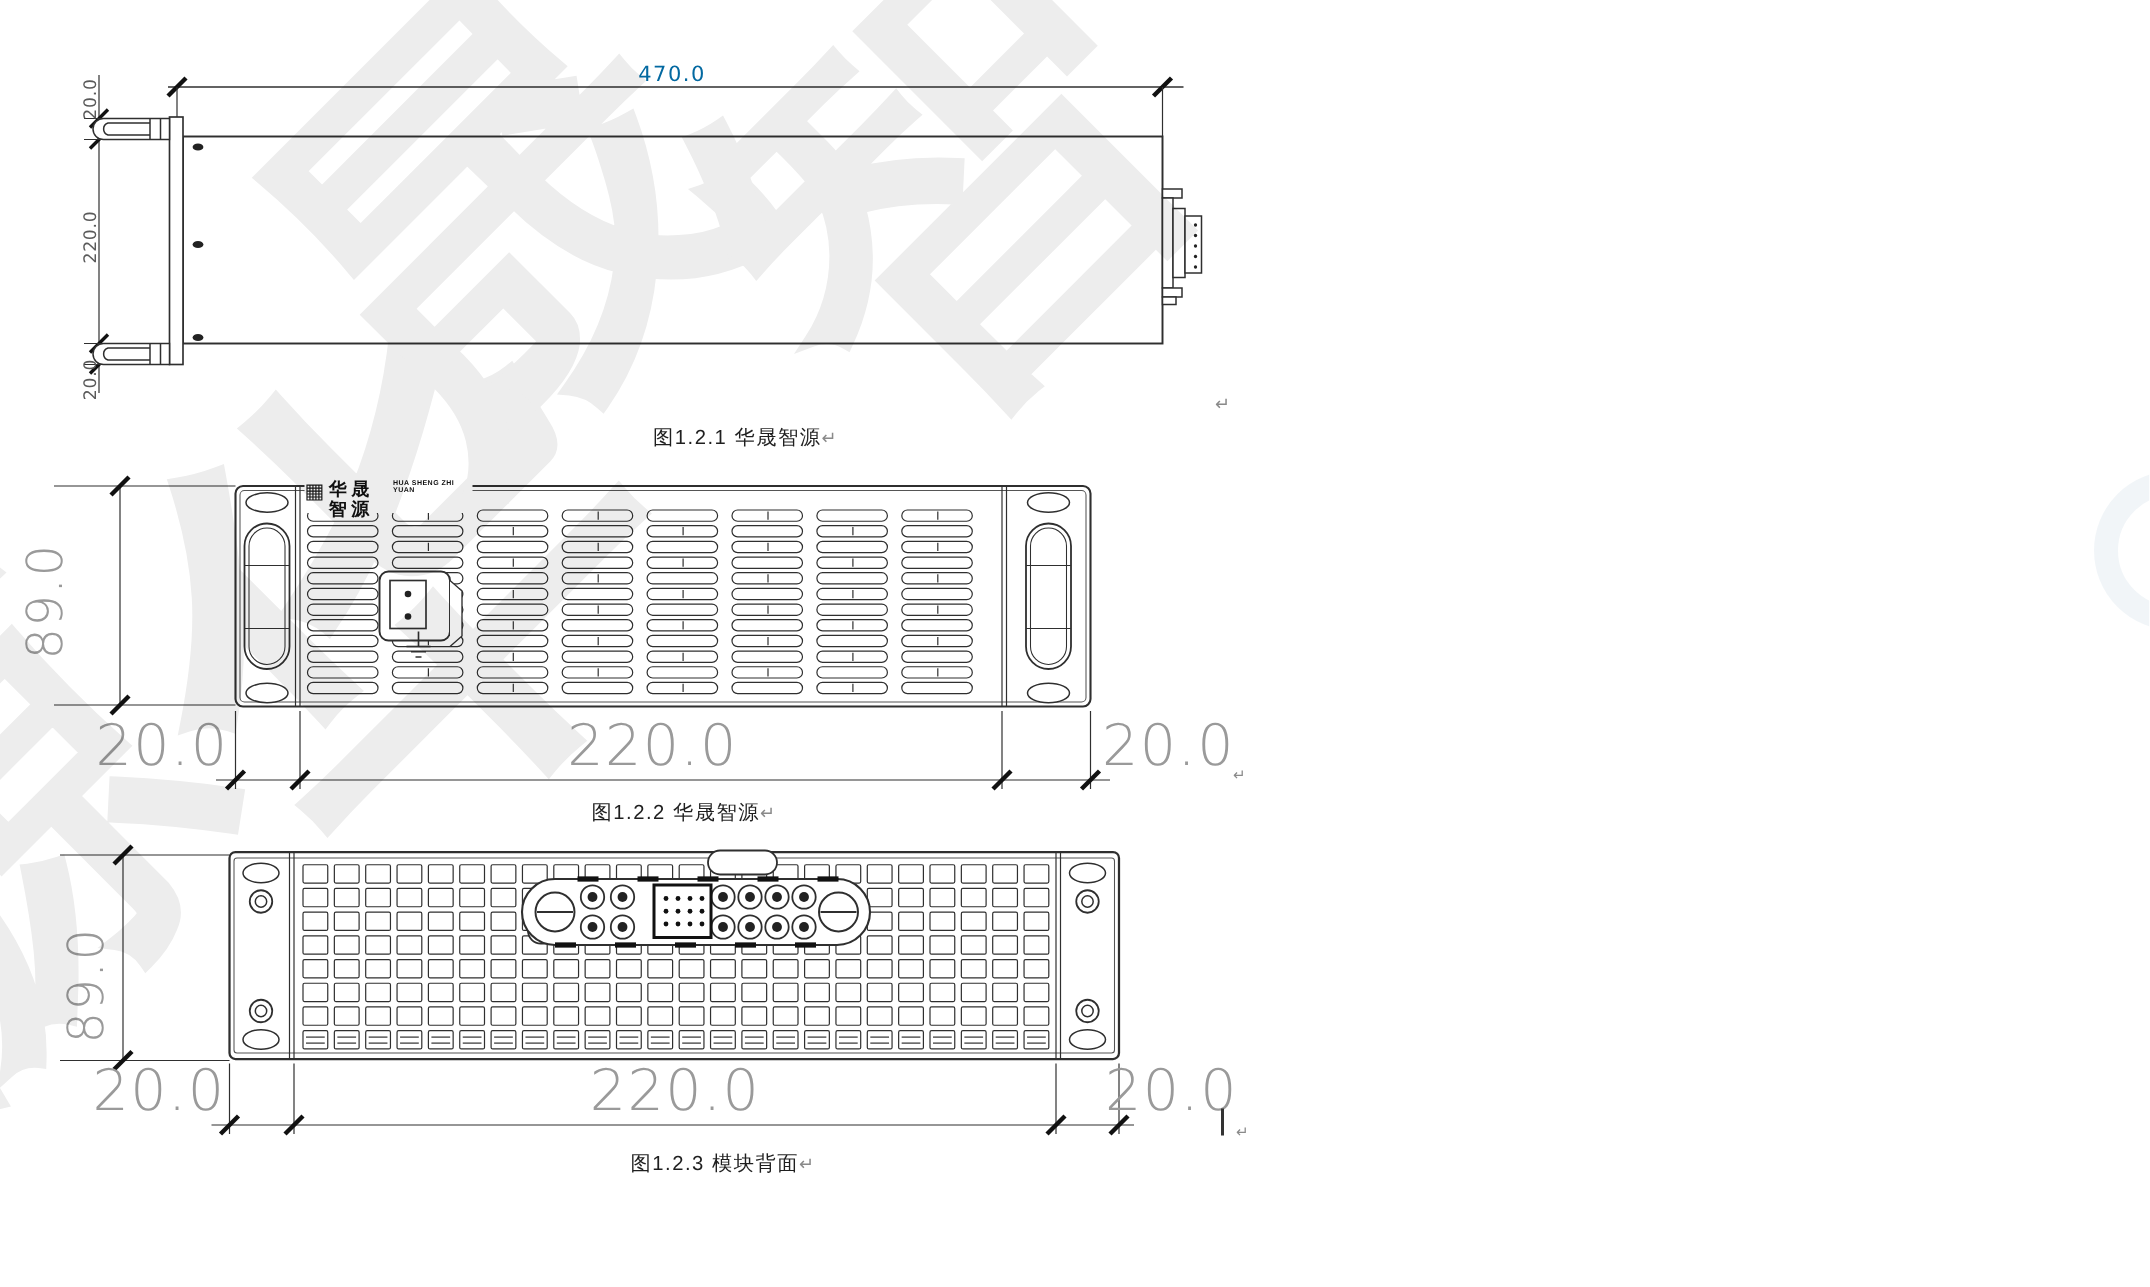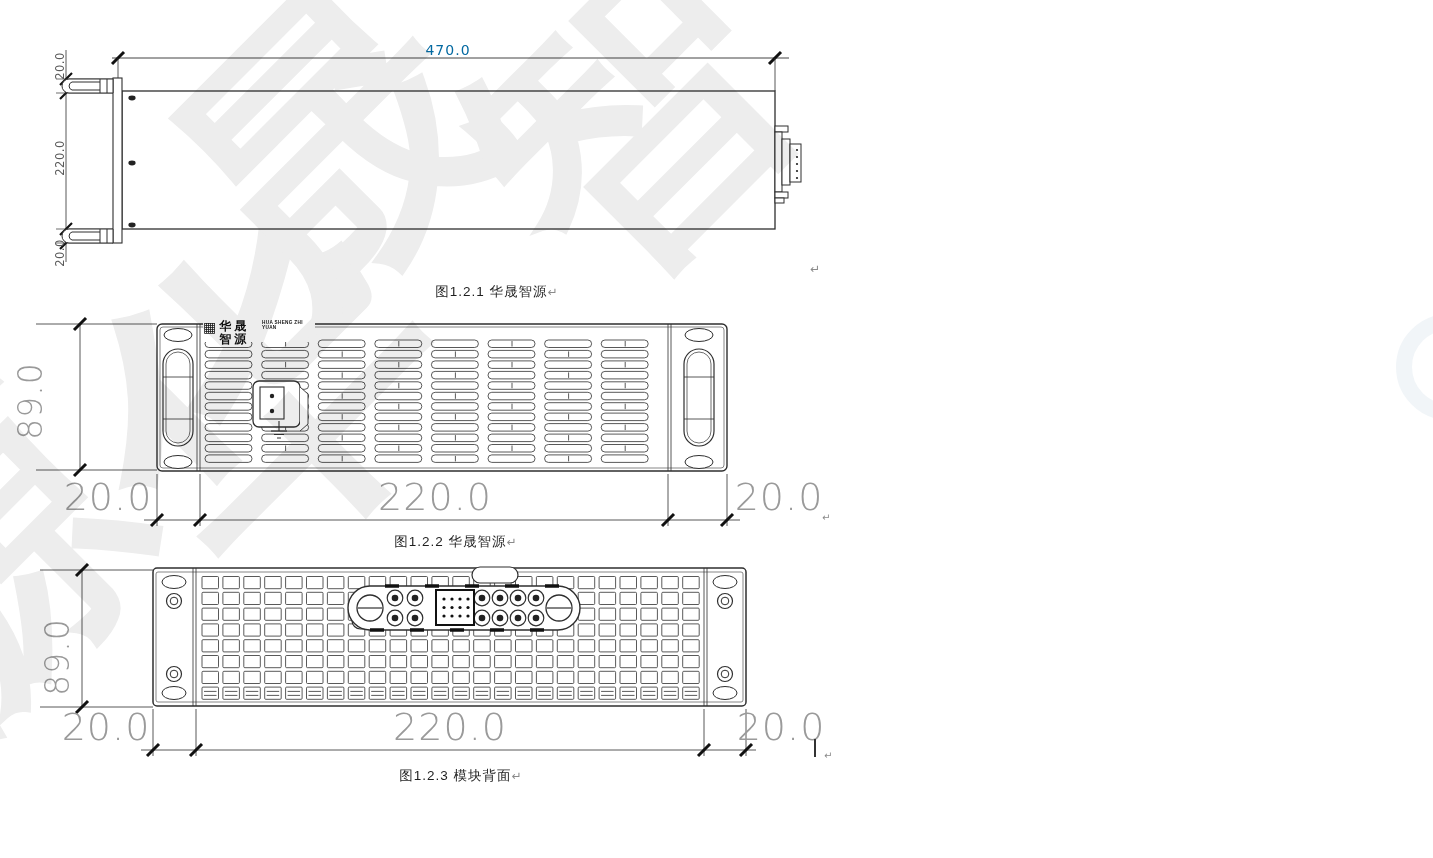--- a/index.html
+++ b/index.html
@@ -648,21 +648,21 @@
   <span class="lbl dim-lg" style="left:779px;top:497px">20.0</span>
   <span class="lbl mark" style="left:822px;top:512px;font-size:10px">↵</span>
   <span class="lbl caption" style="left:456px;top:542px"><span>图1.2.2 华晟智源</span><span class="mark">↵</span></span>
 
   <span class="lbl dim-rot-lg" style="left:57px;top:657px">89.0</span>
   <span class="lbl dim-lg" style="left:106px;top:727px">20.0</span>
   <span class="lbl dim-lg" style="left:450px;top:727px">220.0</span>
   <span class="lbl dim-lg" style="left:781px;top:727px">20.0</span>
   <span class="cursor" style="left:814px;top:739px"></span>
   <span class="lbl mark" style="left:824px;top:750px;font-size:10px">↵</span>
-  <span class="lbl caption" style="left:461px;top:776px"><span>图1.2.3 模块背面</span><span class="mark">↵</span></span>
+  <span class="lbl caption" style="left:482px;top:776px"><span>图1.2.3 模块背面</span><span class="mark">↵</span></span>
 </div>
 
 <div class="watermark-layer">
   <span class="wchar" style="left:-170px;top:410px;font-size:300px">源</span>
   <span class="wchar" style="left:100px;top:230px;font-size:330px">华</span>
   <span class="wchar" style="left:180px;top:0px;font-size:300px">晟</span>
   <span class="wchar" style="left:480px;top:-30px;font-size:300px">智</span>
 </div>
 
 </div>

